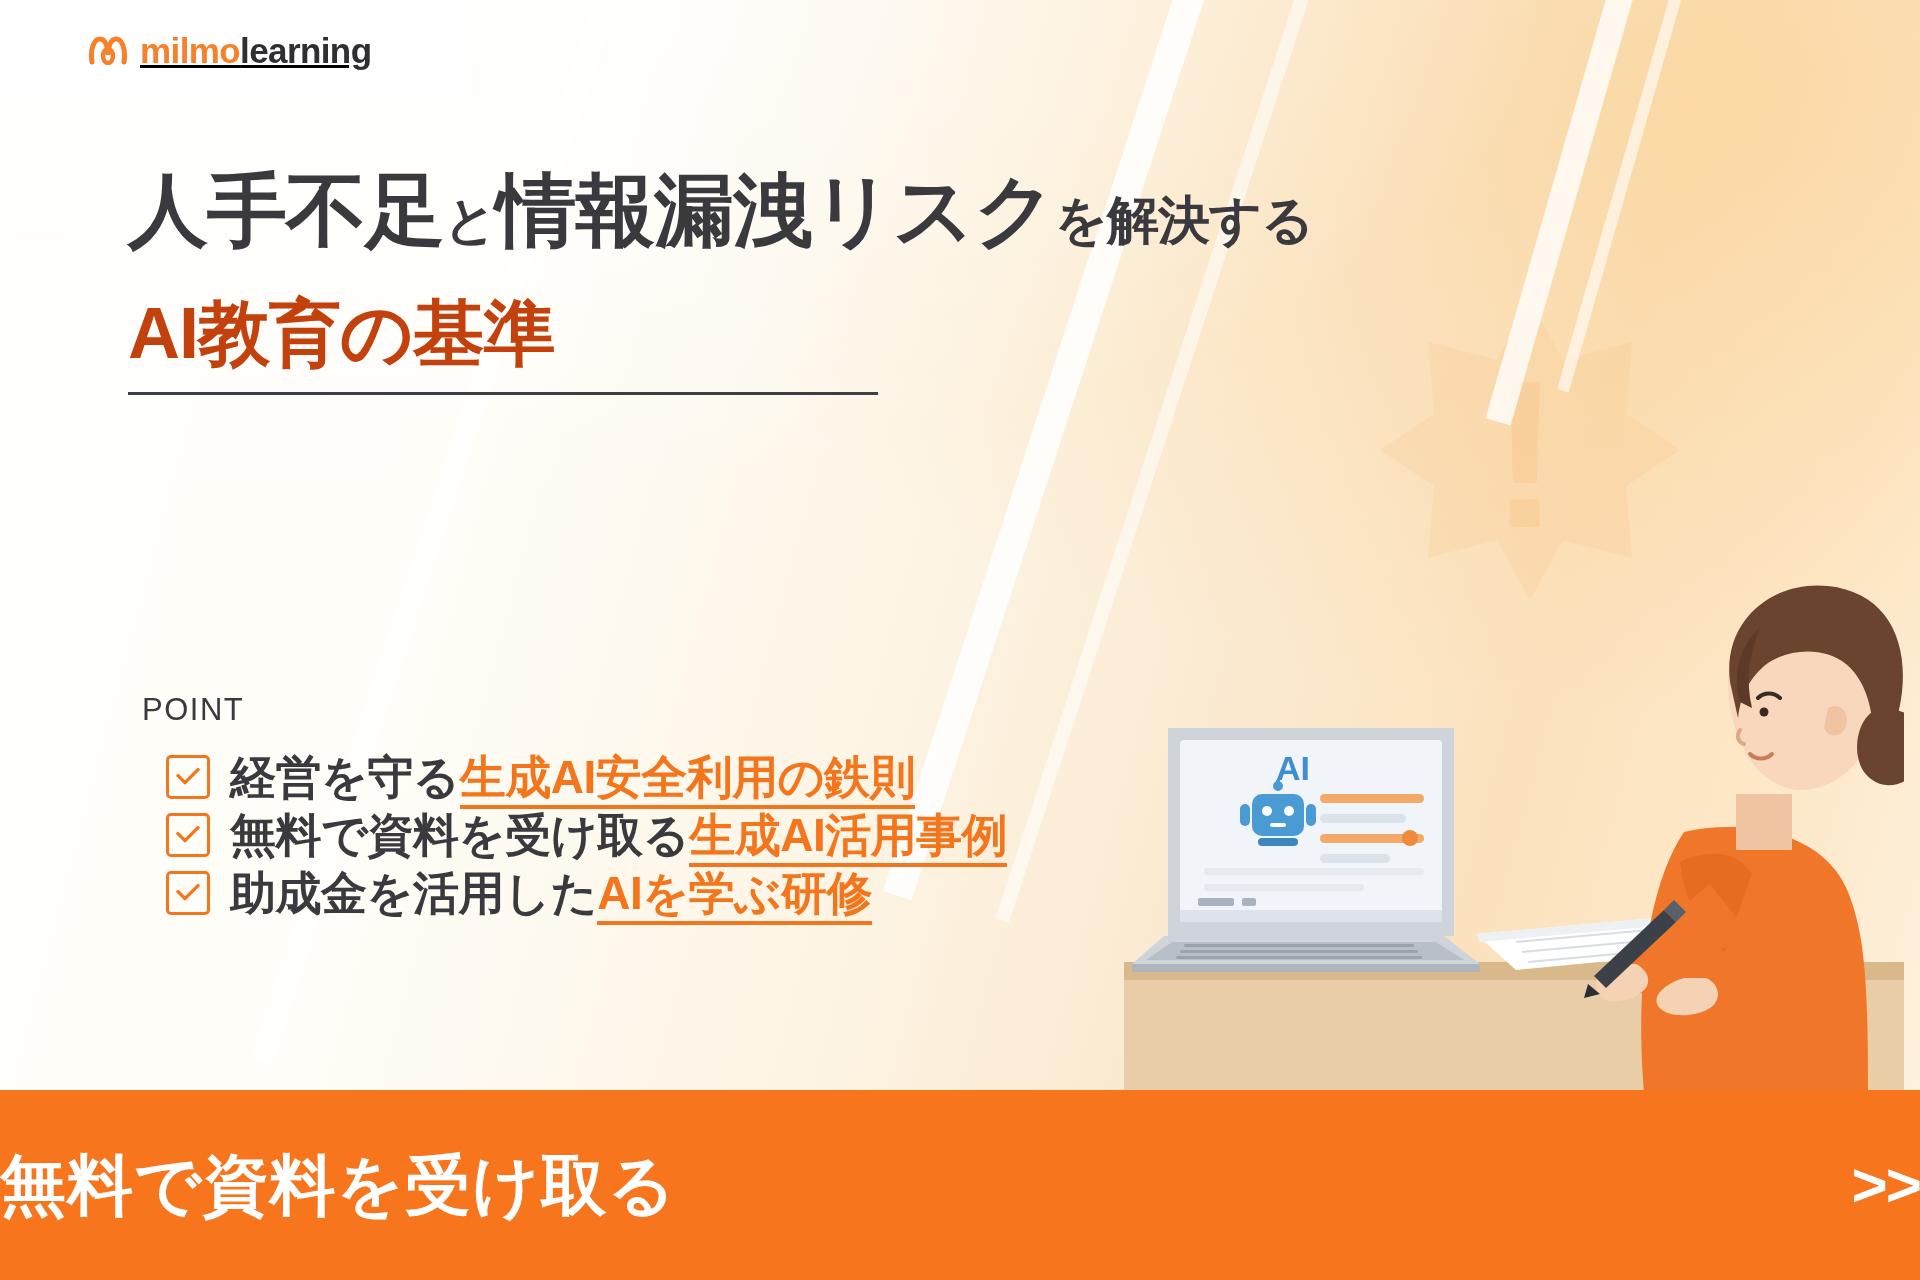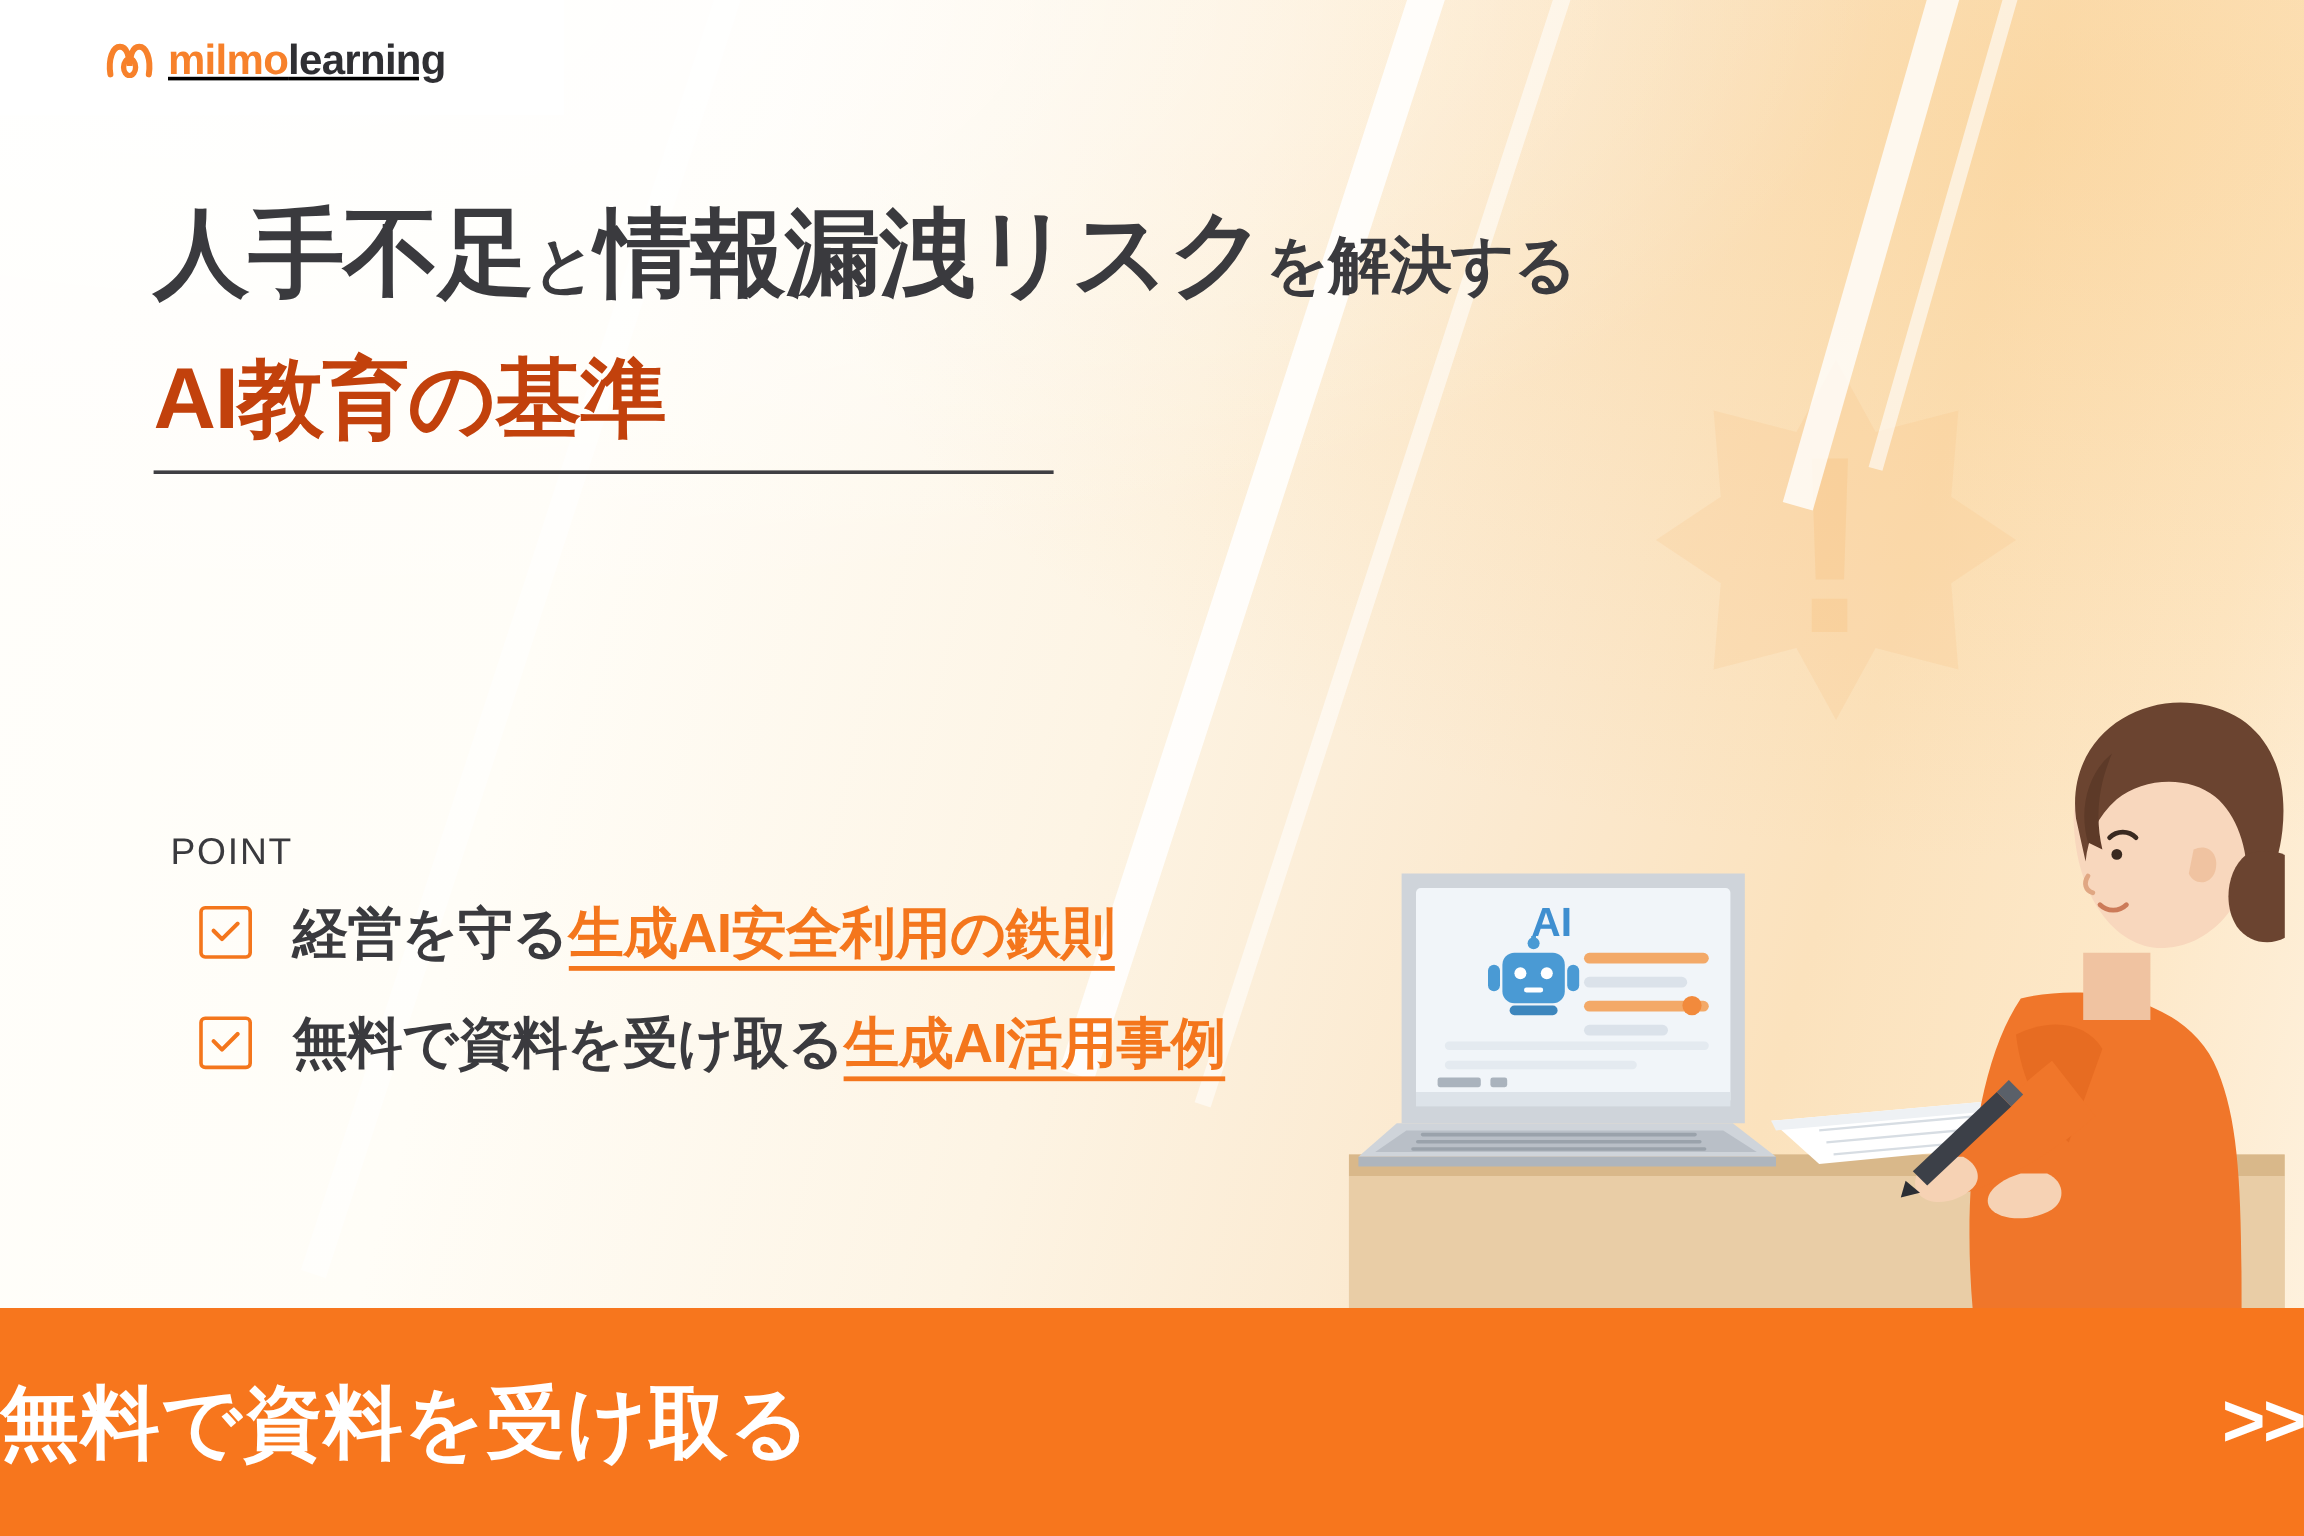--- a/index.html
+++ b/index.html
@@ -149,22 +149,22 @@
   .point-label {
     font-size: 31px;
     color: #3a3a3e;
     letter-spacing: 1.5px;
     line-height: 1;
     margin-bottom: 26px;
   }
   .point-item {
     display: flex;
     align-items: center;
-    gap: 34px;
-    margin-bottom: 39px;
+    gap: 20px;
+    margin-bottom: 5px;
     white-space: nowrap;
     padding-left: 24px;
   }
   .check-box {
     flex: 0 0 auto;
     width: 38px;
     height: 38px;
     border: 3px solid #f4761c;
     border-radius: 5px;
     position: relative;
@@ -278,20 +278,28 @@
 
     <div class="point-item">
       <span class="check-box">
         <svg width="24" height="18" viewBox="0 0 24 18" xmlns="http://www.w3.org/2000/svg">
           <polyline points="2,8 9,15 22,2" fill="none" stroke="#f4761c" stroke-width="3.4" stroke-linecap="round" stroke-linejoin="round"></polyline>
         </svg>
       </span>
       <span class="point-text"><span>無料で資料を受け取る</span><span class="hl">生成AI活用事例</span></span>
     </div>
 
+    <div class="point-item">
+      <span class="check-box">
+        <svg width="24" height="18" viewBox="0 0 24 18" xmlns="http://www.w3.org/2000/svg">
+          <polyline points="2,8 9,15 22,2" fill="none" stroke="#f4761c" stroke-width="3.4" stroke-linecap="round" stroke-linejoin="round"></polyline>
+        </svg>
+      </span>
+      <span class="point-text"><span>助成金を活用した</span><span class="hl">AIを学ぶ研修</span></span>
+    </div>
   </div>
 
   <div class="illus">
     <svg width="780" height="560" viewBox="0 0 780 560" xmlns="http://www.w3.org/2000/svg">
 
       <path d="M0 430 L780 430 L780 560 L0 560 Z" fill="#e8cba3"></path>
       <path d="M0 430 L780 430 L780 448 L0 448 Z" fill="#d9b88a"></path>
       <path d="M0 448 L780 448 L780 560 L0 560 Z" fill="#e9cda6"></path>
 
       <path d="M40 404 L320 404 L356 432 L8 432 Z" fill="#cfd4da"></path>

